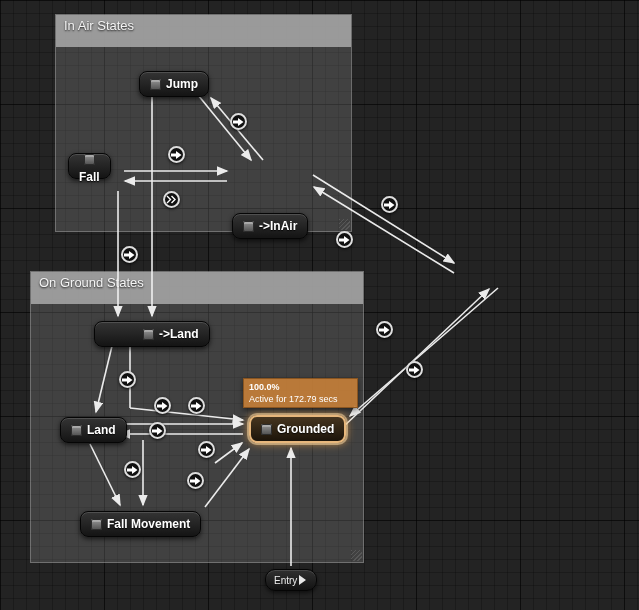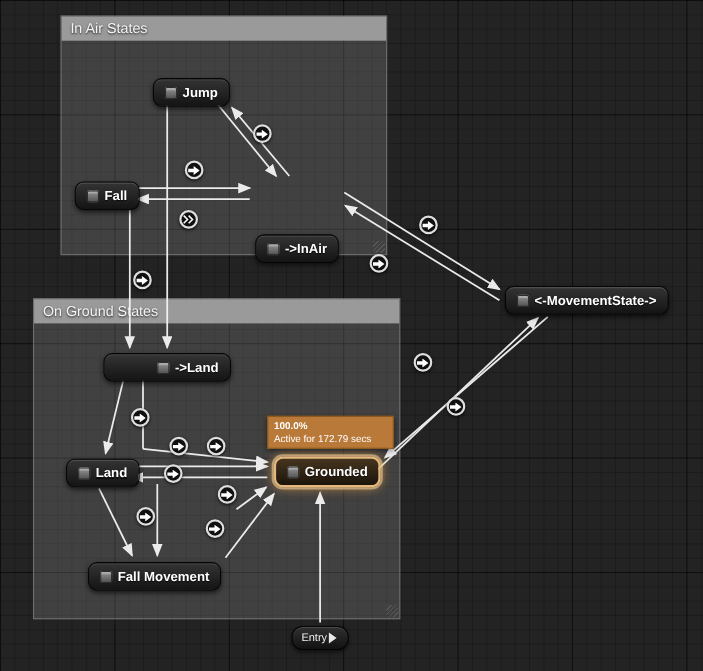--- a/index.html
+++ b/index.html
@@ -8,21 +8,21 @@
     font-family:"Liberation Sans",sans-serif;
     background-color:#232323;
     background-image:
       linear-gradient(rgba(0,0,0,.5) 1px, transparent 1px),
       linear-gradient(90deg, rgba(0,0,0,.5) 1px, transparent 1px),
       linear-gradient(rgba(0,0,0,.22) 1px, transparent 1px),
       linear-gradient(90deg, rgba(0,0,0,.22) 1px, transparent 1px);
     background-size:104px 104px,104px 104px,13px 13px,13px 13px;
   }
   .comment{position:absolute;border:1px solid rgba(200,200,200,.35);background:rgba(145,145,145,.28);z-index:1;}
-  .comment-header{height:22px;background:rgba(162,162,162,.92);color:#f4f4f4;font-size:13px;line-height:22px;padding:0 8px;text-shadow:0 1px 2px rgba(0,0,0,.85);white-space:nowrap;overflow:hidden;}
+  .comment-header{height:32px;background:rgba(162,162,162,.92);color:#f4f4f4;font-size:13px;line-height:22px;padding:0 8px;text-shadow:0 1px 2px rgba(0,0,0,.85);white-space:nowrap;overflow:hidden;}
   .comment::after{content:"";position:absolute;right:1px;bottom:1px;width:11px;height:11px;
     background:repeating-linear-gradient(135deg, rgba(90,90,90,.9) 0 1px, transparent 1px 3px);}
   svg.wires{position:absolute;left:0;top:0;z-index:2;pointer-events:none;}
   .ticon{position:absolute;width:17px;height:17px;border-radius:50%;background:#101010;
     border:2px solid #dedede;box-sizing:border-box;display:flex;align-items:center;justify-content:center;
     box-shadow:0 1px 3px rgba(0,0,0,.8);z-index:3;}
   .node{position:absolute;display:inline-flex;align-items:center;gap:5px;padding:0 10px;height:24px;
     background:linear-gradient(#343434,#141414);border:1px solid #050505;border-radius:8px;
     color:#fff;font-size:12px;font-weight:700;white-space:nowrap;z-index:4;
     box-shadow:0 2px 5px rgba(0,0,0,.65), inset 0 1px 0 rgba(255,255,255,.14);
@@ -156,21 +156,21 @@
   <div class="ticon" style="left:187px;top:472px;">
       <svg width="11" height="8" viewBox="0 0 11 8">
         <path d="M0 2.5h5V0l5.5 4L5 8V5.5H0z" fill="#fff"></path>
       </svg>
     </div>
 
   <div class="node" style="left:139px;top:71px;">
     <span class="node-icon"></span>
     <span>Jump</span>
   </div>
-  <div class="node" style="left:68px;top:165px;">
+  <div class="node" style="left:68px;top:153px;flex-direction:column;">
     <span class="node-icon"></span>
     <span>Fall</span>
   </div>
   <div class="node" style="left:232px;top:165px;margin-top:48px;">
     <span class="node-icon"></span>
     <span>-&gt;InAir</span>
   </div>
   <div class="node" style="left:94px;top:321px;padding-left:48px;">
     <span class="node-icon"></span>
     <span>-&gt;Land</span>
@@ -179,24 +179,20 @@
     <span class="node-icon"></span>
     <span>Land</span>
   </div>
   <div class="node" style="left:80px;top:511px;">
     <span class="node-icon"></span>
     <span>Fall Movement</span>
   </div>
   <div class="node active" style="left:249px;top:415px;">
     <span class="node-icon"></span>
     <span>Grounded</span>
-  </div>
-  <div class="node" style="left:459px;top:260px;">
-    <span class="node-icon"></span>
-    <span>&lt;-MovementState-&gt;</span>
   </div>
 
   <div class="tooltip">
     <div class="pct">100.0%</div>
     <div>Active for 172.79 secs</div>
   </div>
 
   <div class="entry">
     <span>Entry</span>
     <span class="play-tri"></span>

